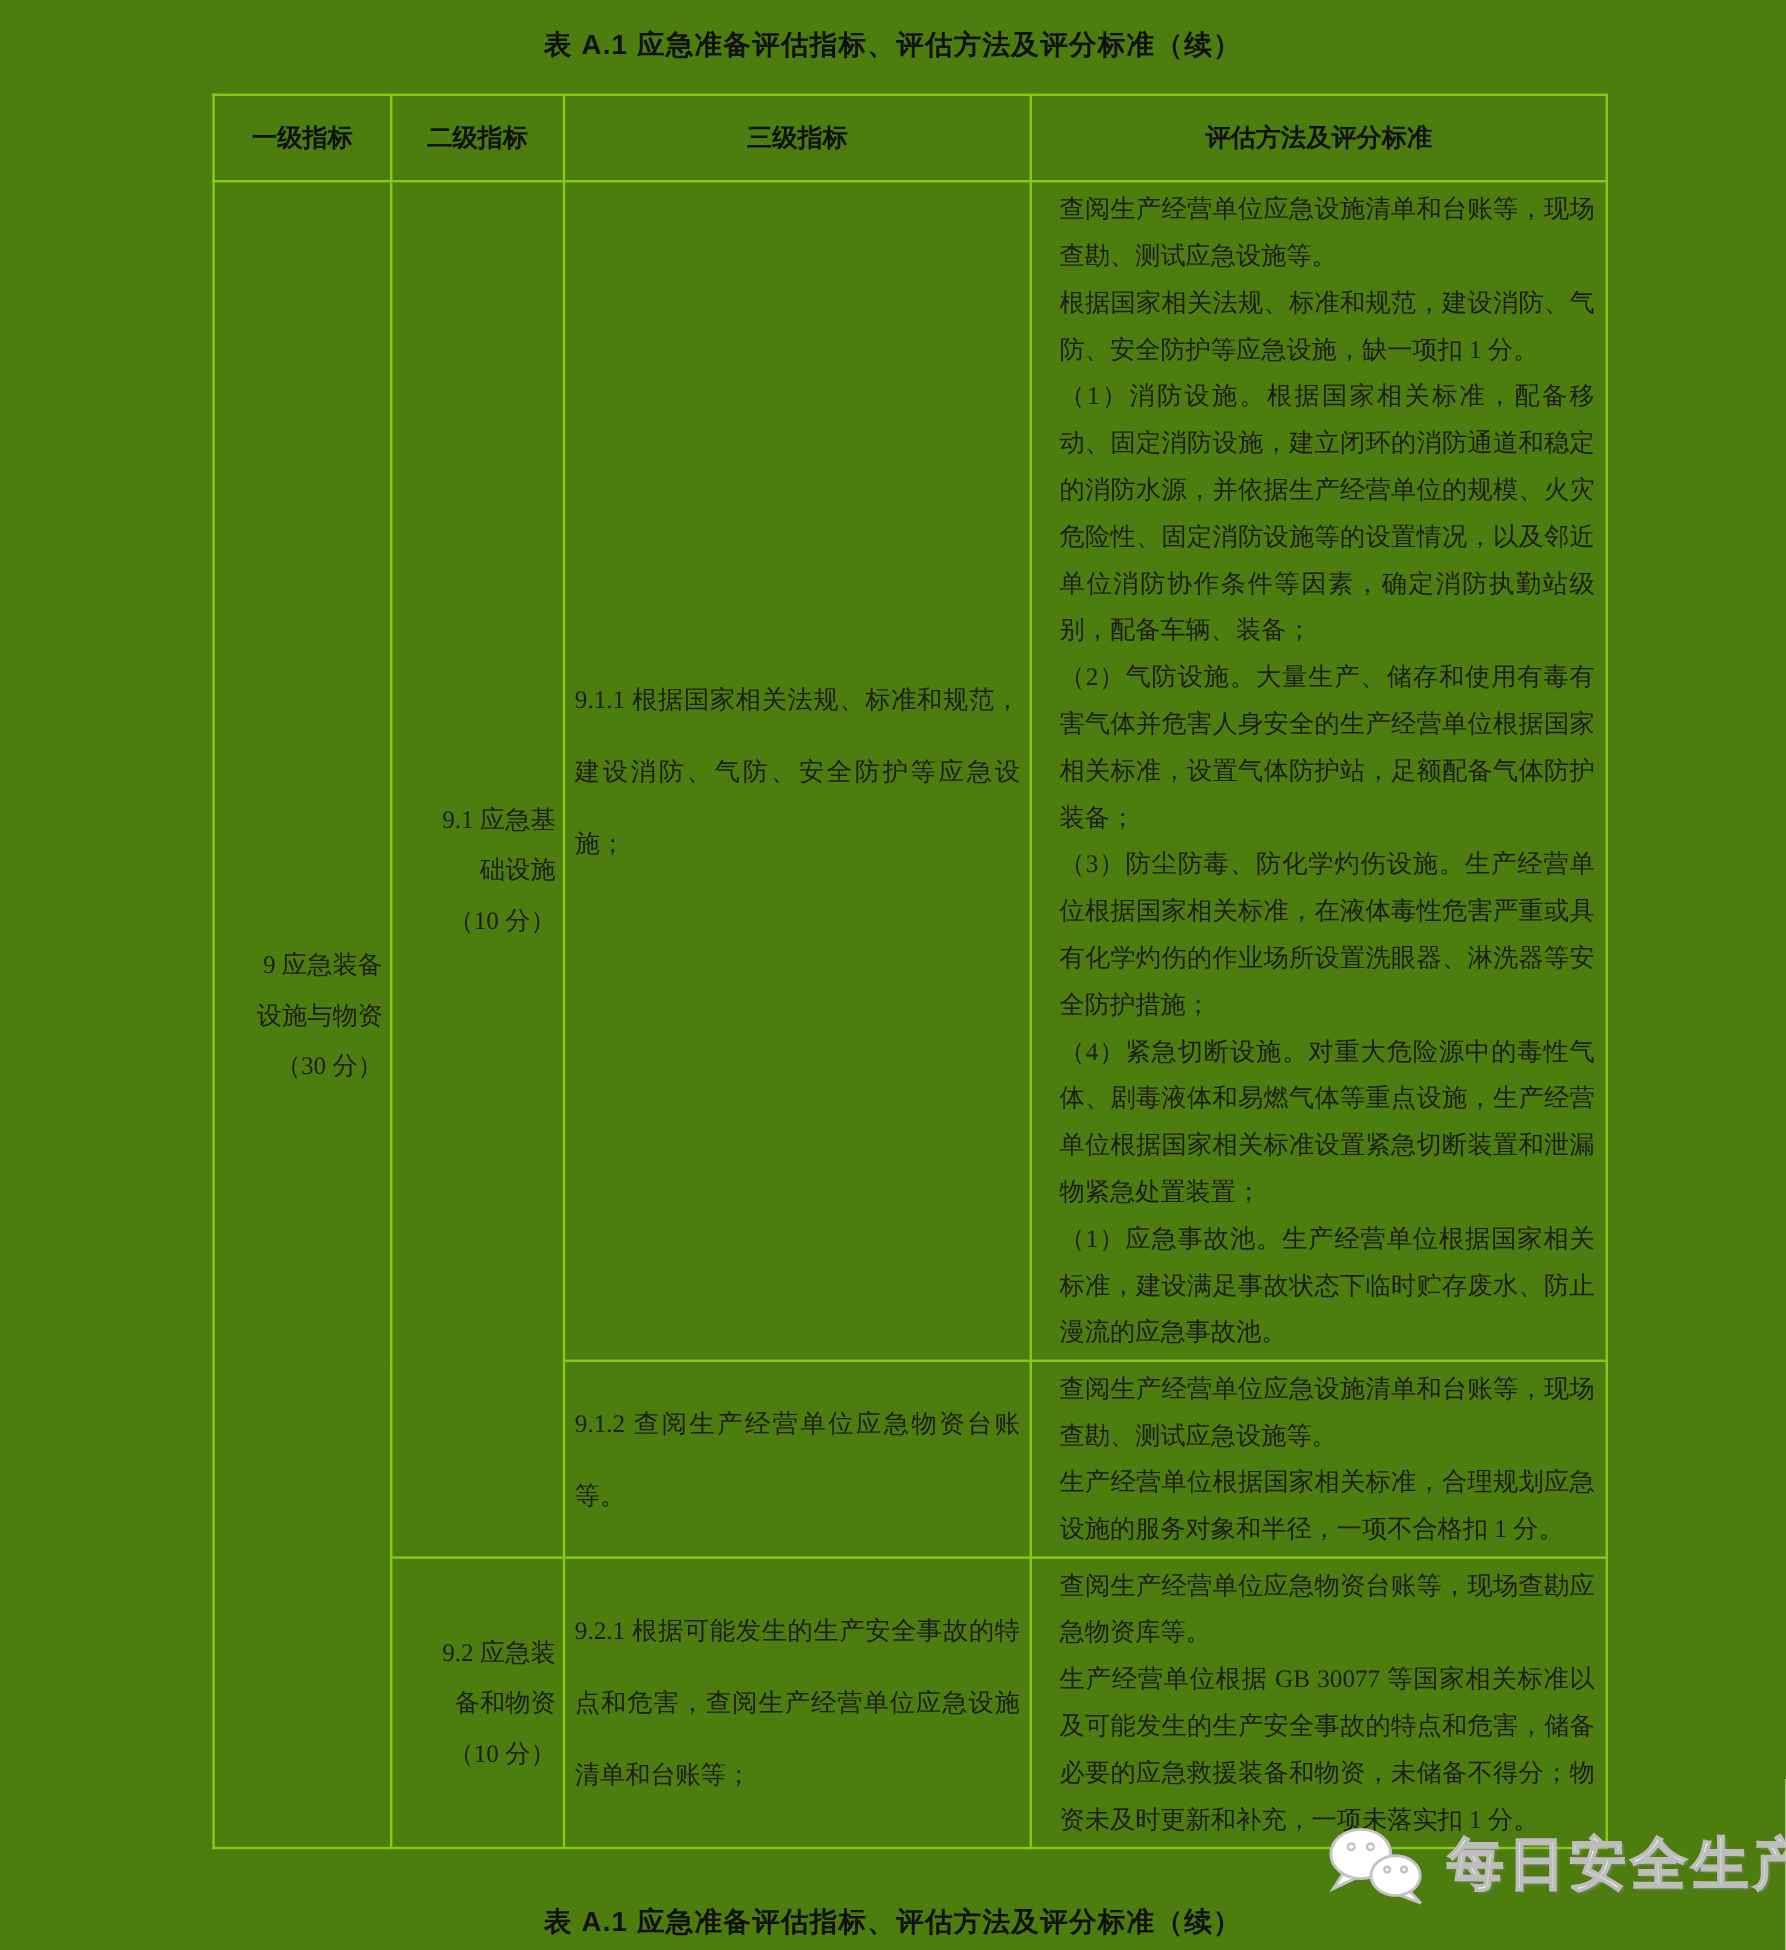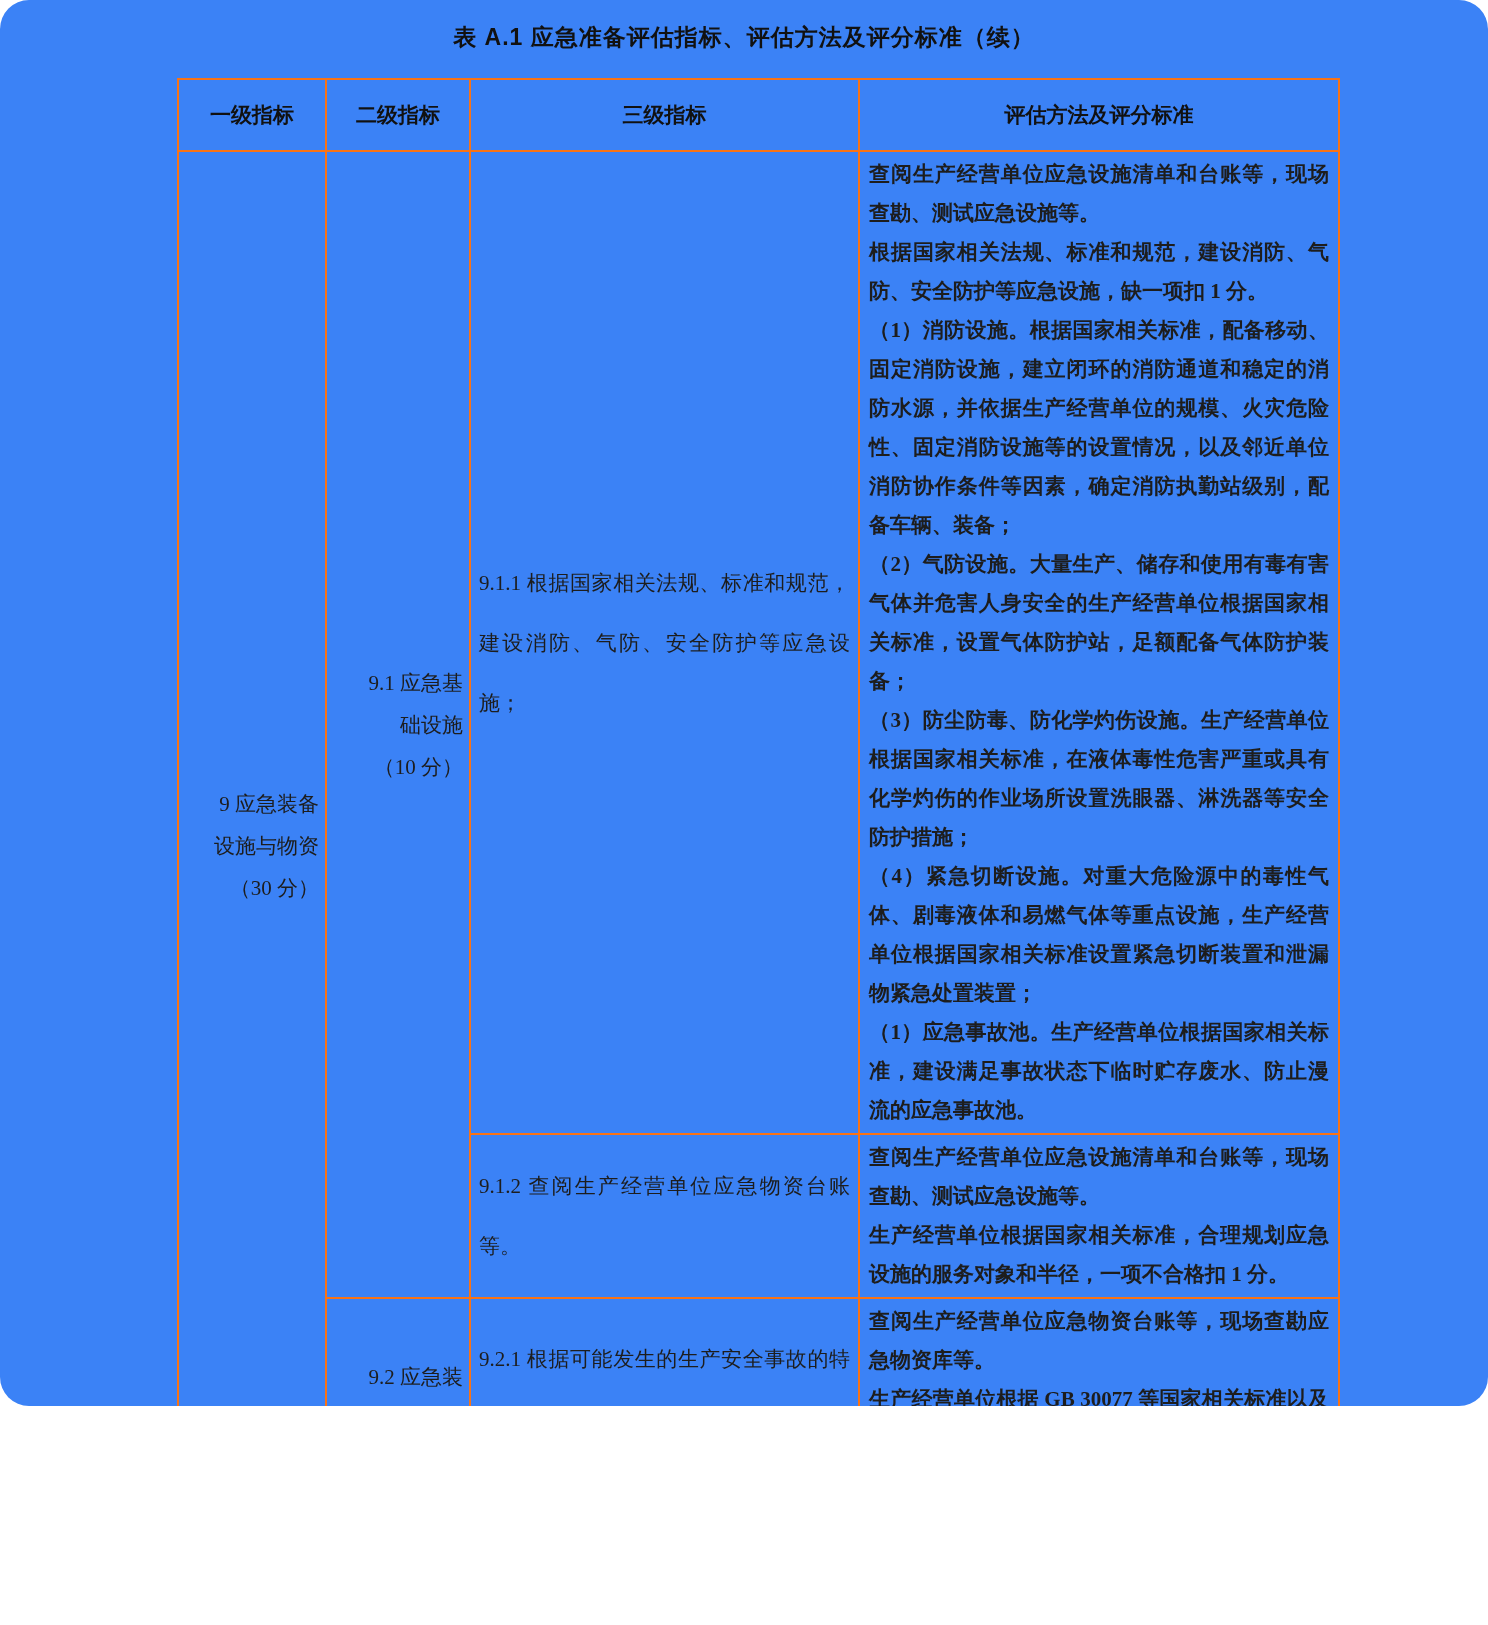--- a/index.html
+++ b/index.html
@@ -1,42 +1,41 @@
 <!DOCTYPE html>
 <html><head>
 <meta charset="utf-8">
 <style>
   html,body{margin:0;padding:0;background:#ffffff;}
   .page{
     position:relative;
-    width:1488px;height:1406px;
-    background:#3b82f6;
+    width:1488px;height:1625px;
+    background:#4d7c0f;
     font-family:"Liberation Serif","DejaVu Serif",serif;
     color:#1d1d1d;
     overflow:hidden;
-    border-radius:29px;
   }
   .doc-title{
     position:absolute;left:0;width:100%;
     text-align:center;
     font-family:"Liberation Sans","DejaVu Sans",sans-serif;
     font-weight:bold;font-size:23px;color:#111;
     letter-spacing:1px;
   }
   .doc-title.top{top:22px;}
   .doc-title.bottom{top:1586px;}
 
   table.eval{
     position:absolute;left:177px;top:78px;
     width:1161px;
     border-collapse:collapse;table-layout:fixed;
     font-size:21px;
   }
   table.eval th, table.eval td{
-    border:2px solid #f97316;
+    border:2px solid #84cc16;
     box-sizing:border-box;
     vertical-align:middle;
   }
   table.eval th{
     font-family:"Liberation Sans","DejaVu Sans",sans-serif;
     font-weight:bold;font-size:21px;color:#111;
     text-align:center;height:72px;
   }
   td.c1, td.c2{
     white-space:pre-line;
@@ -46,23 +45,22 @@
   }
   td.c2{padding-left:12px;}
   td.c3{
     line-height:60px;
     padding:0 8px;
     text-align:justify;
   }
   td.c4{
     vertical-align:top;
     line-height:39px;
-    padding:3px 9px 3px 9px;
+    padding:3px 9px 3px 23px;
     text-align:justify;
-    font-weight:bold;
   }
   td.c4 p{margin:0;padding:0;}
   tr.r1{height:977px;}
   tr.r2{height:156px;}
   tr.r3{height:235px;}
 
   .watermark{
     position:absolute;left:1096px;top:1518px;
     display:flex;align-items:center;
     pointer-events:none;

